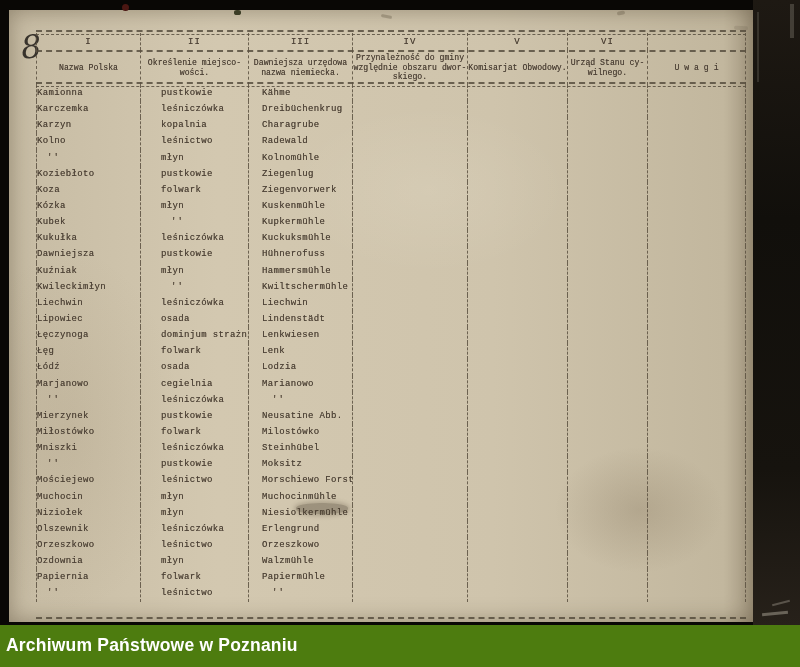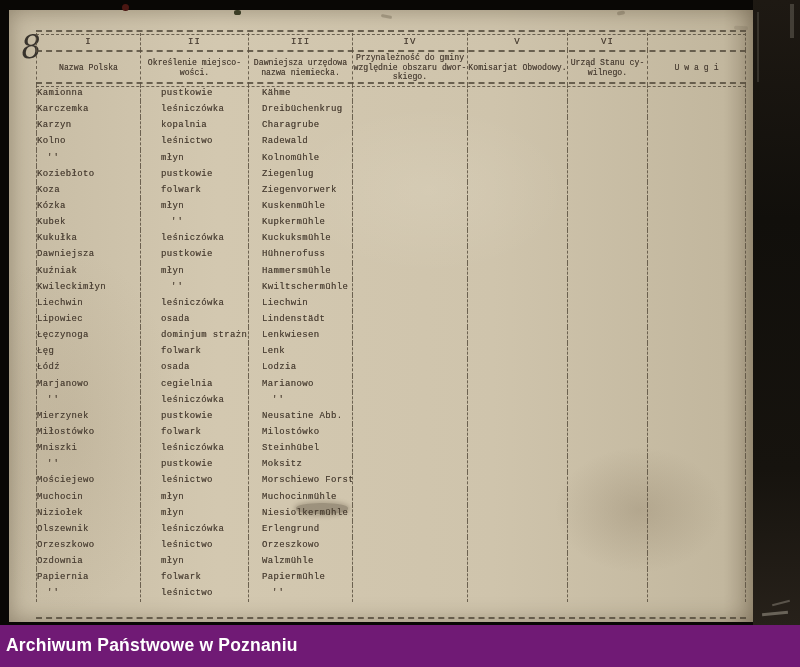--- a/index.html
+++ b/index.html
@@ -73,21 +73,21 @@
   .st2{left:772px;top:602px;width:18px;height:2px;transform:rotate(-14deg);opacity:.5;}
   .st3{left:790px;top:4px;width:4px;height:34px;opacity:.35;}
   .st4{left:757px;top:12px;width:2px;height:70px;opacity:.25;}
   .speck-red{position:absolute;left:122px;top:4px;width:7px;height:7px;background:#4a1612;border-radius:50%;}
   .speck-green{position:absolute;left:234px;top:10px;width:7px;height:5px;background:#3c3d26;border-radius:40%;}
   .pencil{position:absolute;background:rgba(96,86,66,.35);border-radius:2px;}
   .p1{left:381px;top:15px;width:11px;height:3px;transform:rotate(12deg);}
   .p2{left:617px;top:11px;width:8px;height:4px;transform:rotate(-10deg);}
   .p3{left:734px;top:26px;width:14px;height:4px;opacity:.5;transform:rotate(4deg);}
   
-  .footer{position:absolute;left:0;top:625px;width:800px;height:42px;background:#701a75;}
+  .footer{position:absolute;left:0;top:625px;width:800px;height:42px;background:#4d7c0f;}
   .footer-label{
     position:absolute;left:6px;top:10px;color:#fff;
     font:bold 17.5px "Liberation Sans", sans-serif;letter-spacing:.2px;
   }
 </style>
 </head>
 <body>
 
 <div class="page">
   <span class="hand8">8</span>

